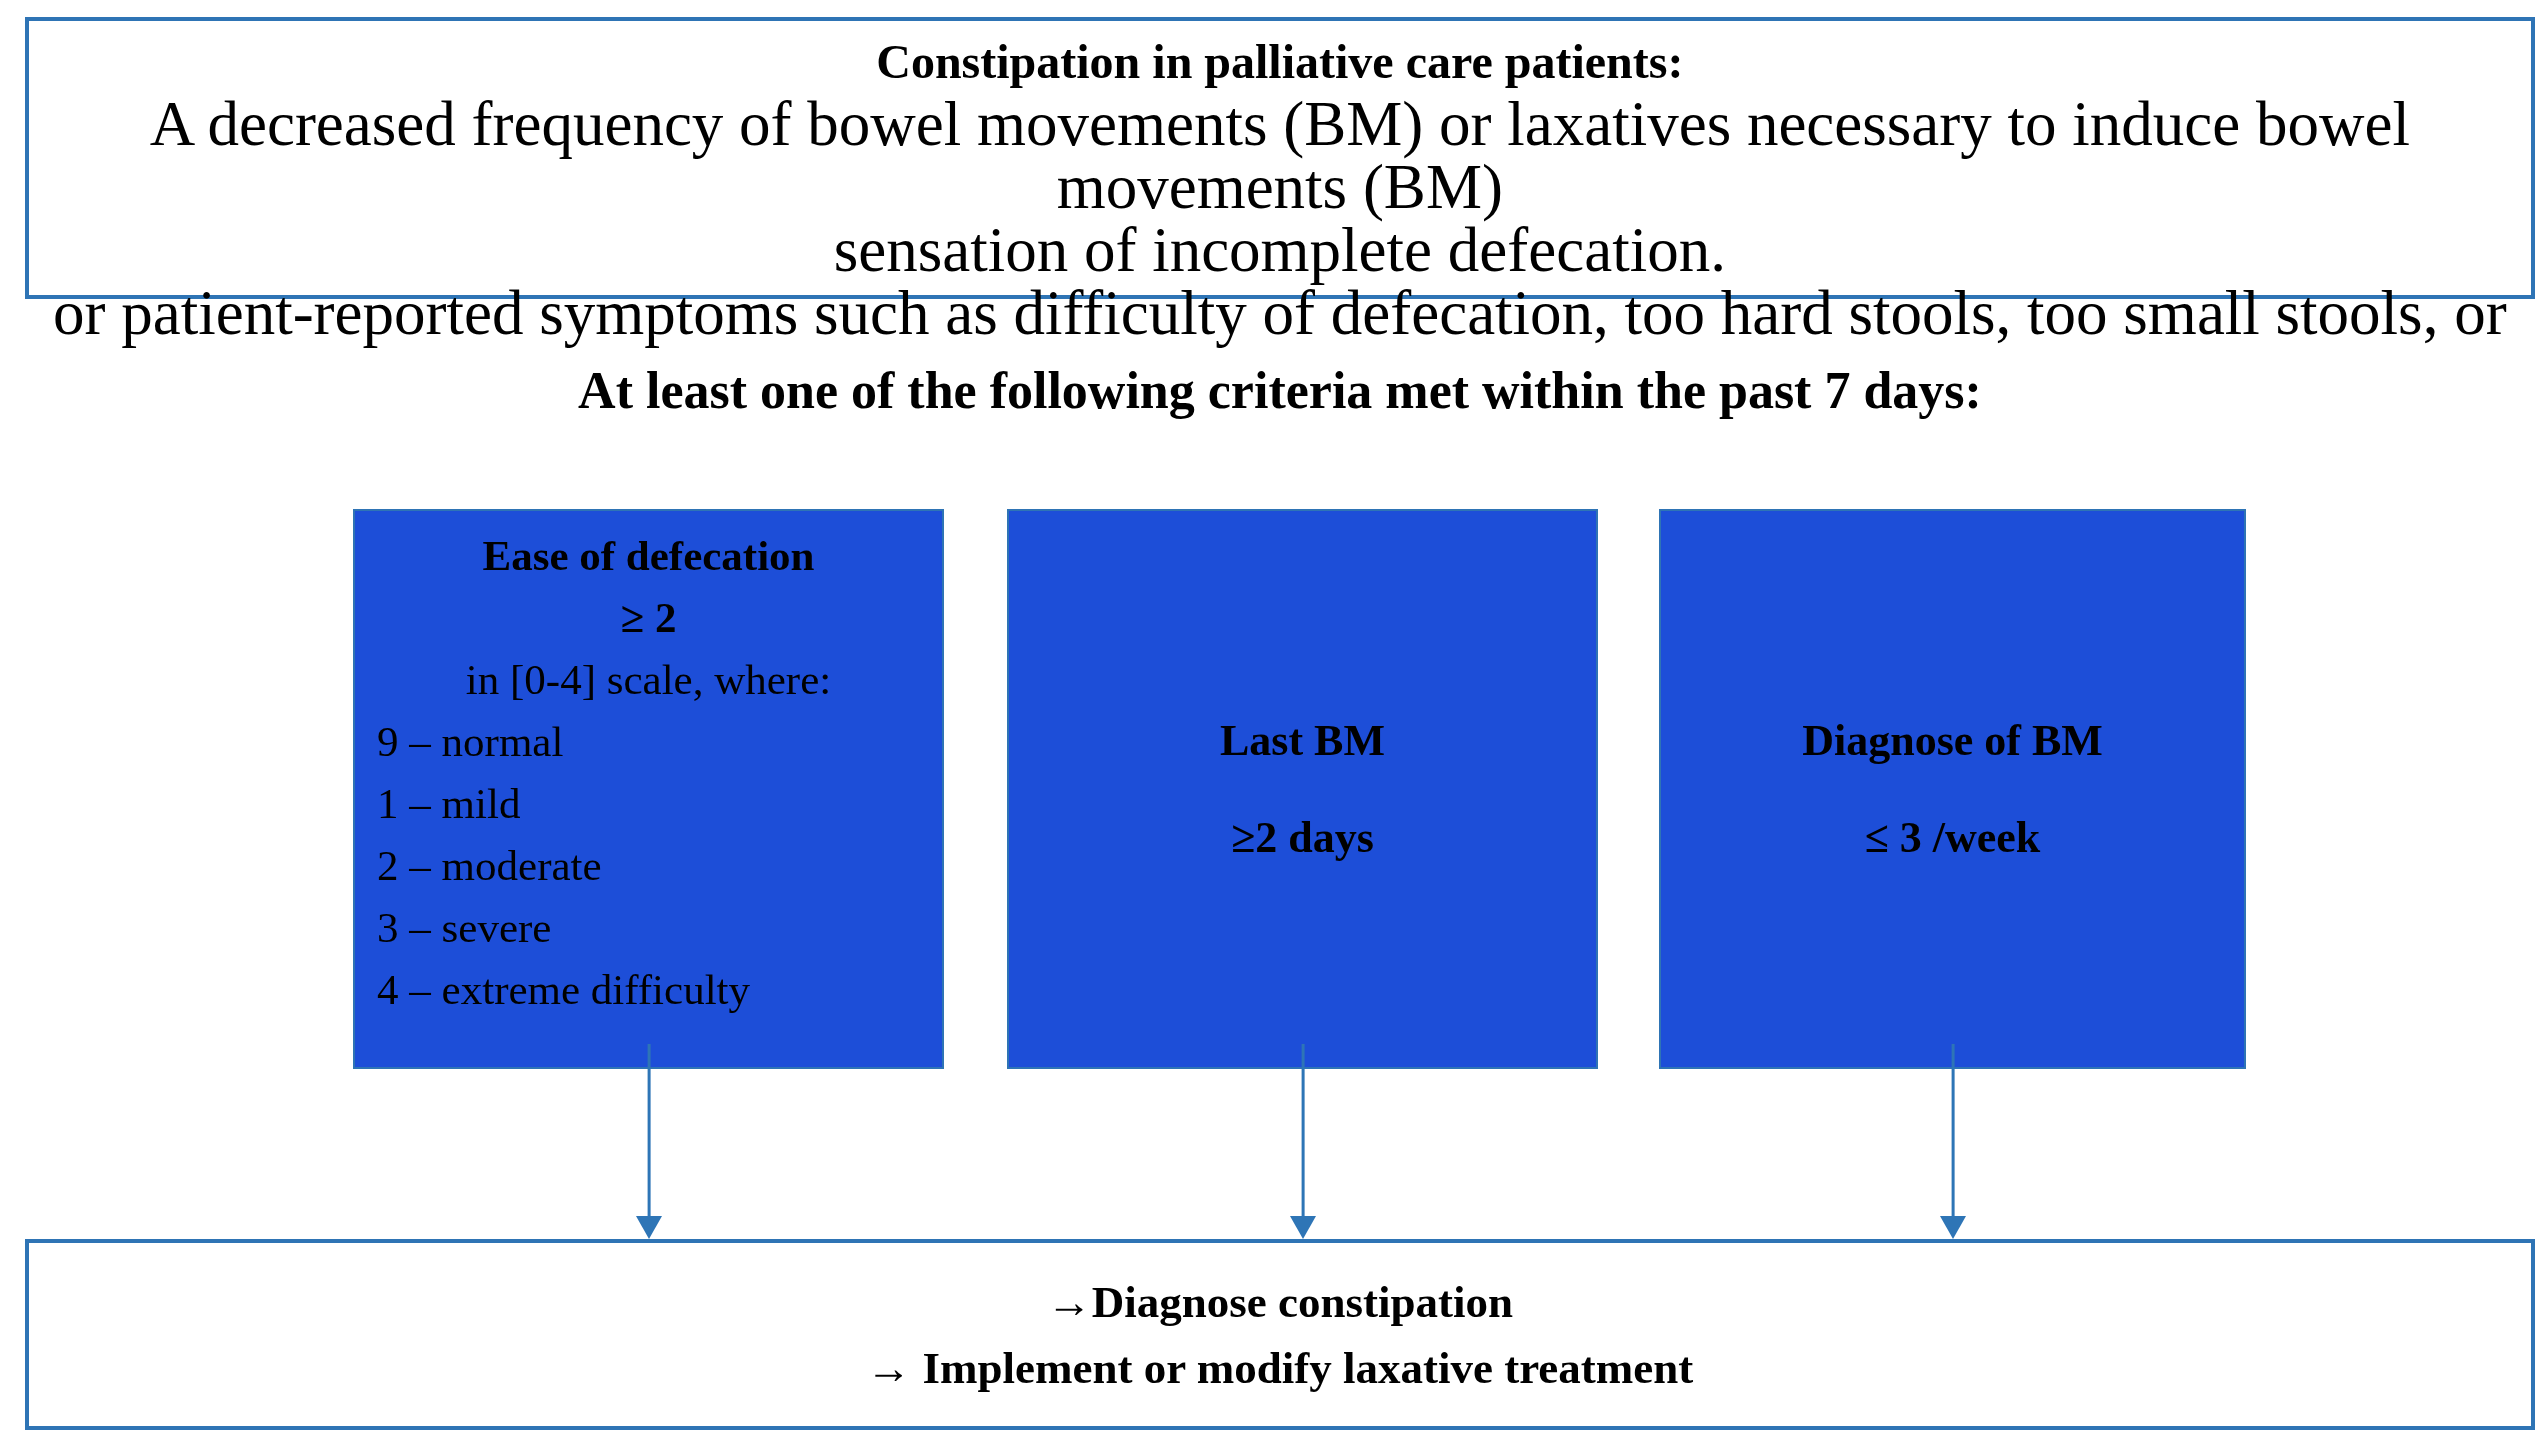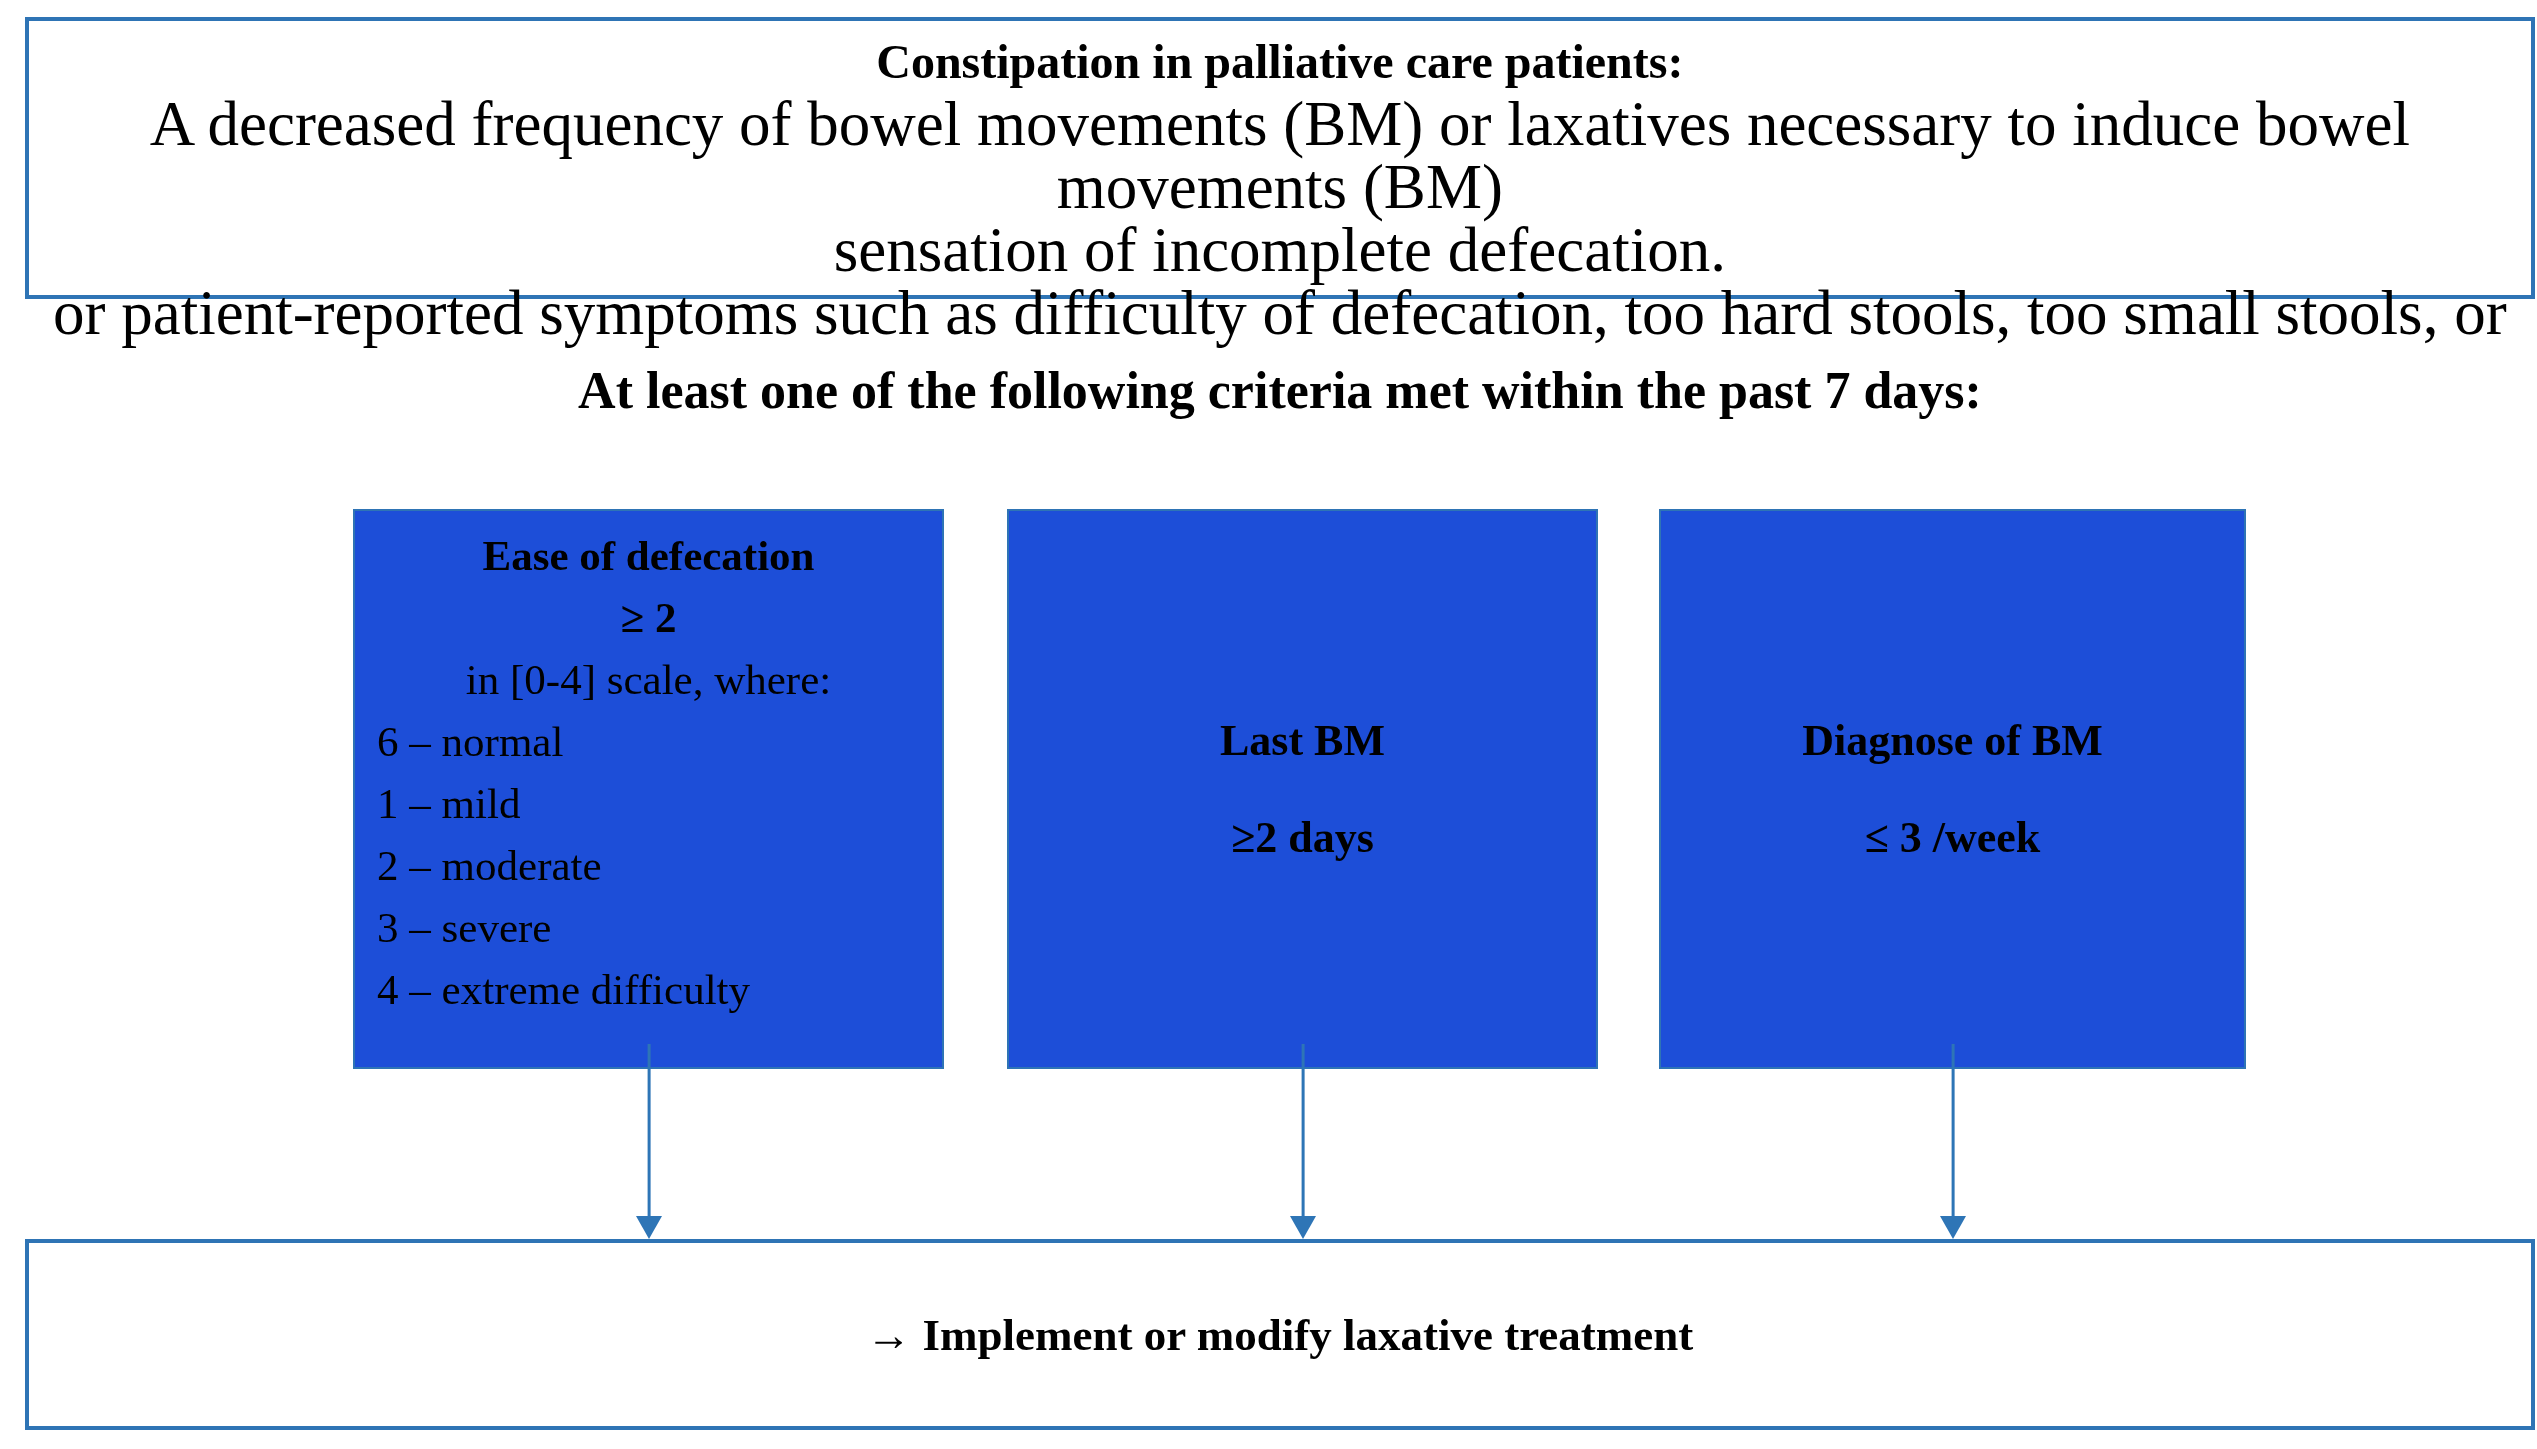--- a/index.html
+++ b/index.html
@@ -169,21 +169,21 @@
     <div class="def-line">or patient-reported symptoms such as difficulty of defecation, too hard stools, too small stools, or</div>
   </div>
 
   <div class="criteria-heading">At least one of the following criteria met within the past 7 days:</div>
 
   <div class="cbox cbox-ease">
     <div class="title-line">Ease of defecation</div>
     <div class="title-line">≥ 2</div>
     <div class="subtitle">in [0-4] scale, where:</div>
     <div class="scale-list">
-      <div class="scale-item">6 – normal</div>
+      <div class="scale-item">9 – normal</div>
       <div class="scale-item">1 – mild</div>
       <div class="scale-item">2 – moderate</div>
       <div class="scale-item">3 – severe</div>
       <div class="scale-item">4 – extreme difficulty</div>
     </div>
   </div>
 
   <div class="cbox cbox-centered cbox-lastbm">
     <div class="title-line">Last BM</div>
     <div class="title-line">≥2 days</div>
@@ -201,17 +201,18 @@
   <div class="connector connector-2">
     <div class="stem"></div>
     <div class="head"></div>
   </div>
   <div class="connector connector-3">
     <div class="stem"></div>
     <div class="head"></div>
   </div>
 
   <div class="outcome-box">
+    <div class="outcome-line">→Diagnose constipation</div>
     <div class="outcome-line">→ Implement or modify laxative treatment</div>
   </div>
 
 </div>
 
 
 </body></html>

